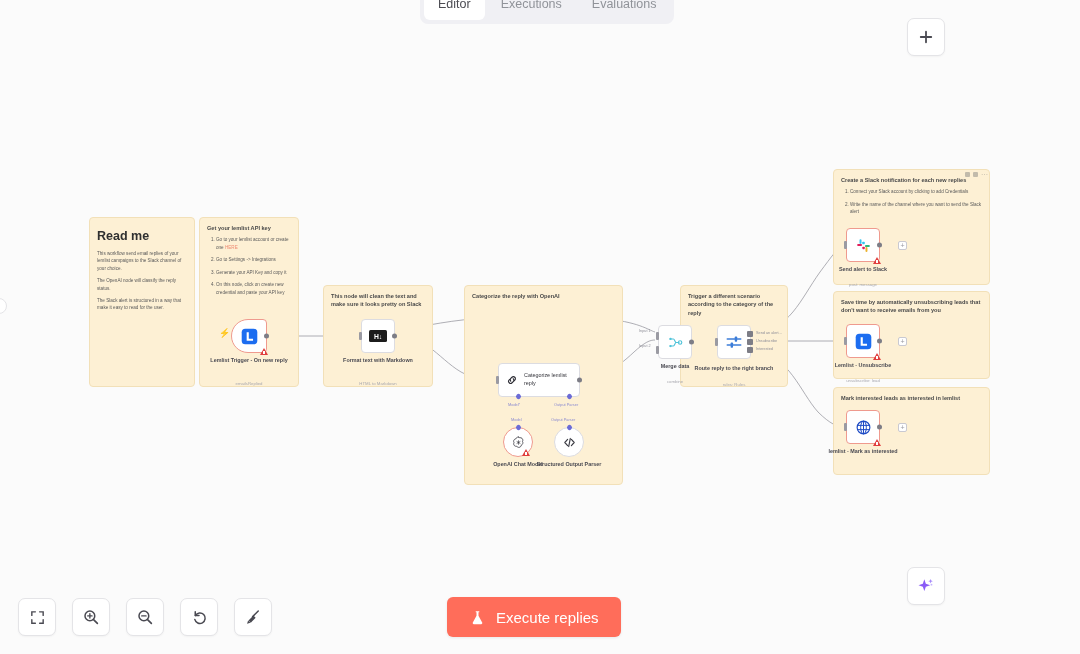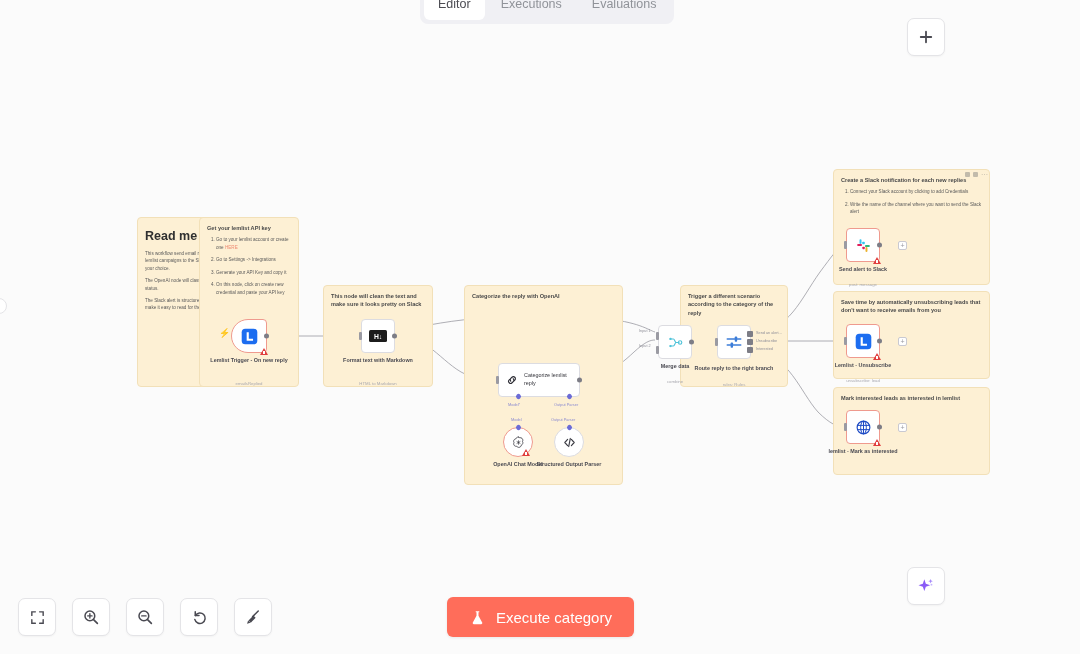--- a/index.html
+++ b/index.html
@@ -166,21 +166,21 @@
         <path d="M 886 245 L 898 245"></path>
         <path d="M 886 341 L 898 341"></path>
         <path d="M 886 427 L 898 427"></path>
       </g>
       <g fill="none" stroke="#b9b9e0" stroke-width="0.8" stroke-dasharray="2,2">
         <path d="M 518 397 L 518 428"></path>
         <path d="M 569 397 L 569 428"></path>
       </g>
     </svg>
 
-    <div class="sticky" style="left:89px; top:217px; width:106px; height:170px;margin-left:48px;">
+    <div class="sticky" style="left:89px; top:217px; width:106px; height:170px;">
       <div class="sticky-title big">Read me</div>
       <div class="sticky-body">
         <p>This workflow send email replies of your lemlist campaigns to the Slack channel of your choice.</p>
         <p>The OpenAI node will classify the reply status.</p>
         <p>The Slack alert is structured in a way that make it easy to read for the user.</p>
       </div>
     </div>
 
     <div class="sticky" style="left:199px; top:217px; width:100px; height:170px;">
       <div class="sticky-title">Get your lemlist API key</div>
@@ -436,16 +436,16 @@
         <path d="M12.5 10 L6 16.5 L9 19.5 L15.5 13 Z" fill="#4a4a52"></path>
         <path d="M5.5 16.8 L4 21 L8.6 19.6" fill="#4a4a52"></path>
       </svg>
     </div>
   </div>
 
   <button id="execute-workflow-btn">
     <svg width="17" height="17" viewBox="0 0 24 24">
       <path d="M9.5 3 h5 v1.6 h-1.1 v5 L18.6 19 a1.6 1.6 0 0 1-1.4 2.4 H6.8 A1.6 1.6 0 0 1 5.4 19 L10.6 9.6 v-5 H9.5 Z" fill="#ffffff"></path>
     </svg>
-    <span>Execute category</span>
+    <span>Execute replies</span>
   </button>
 
 </div>
 
 </body></html>

